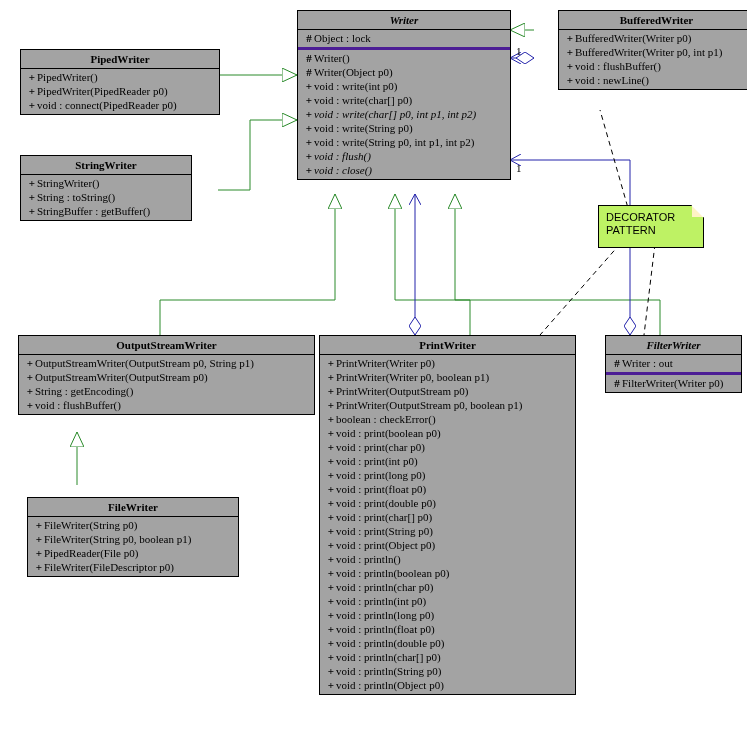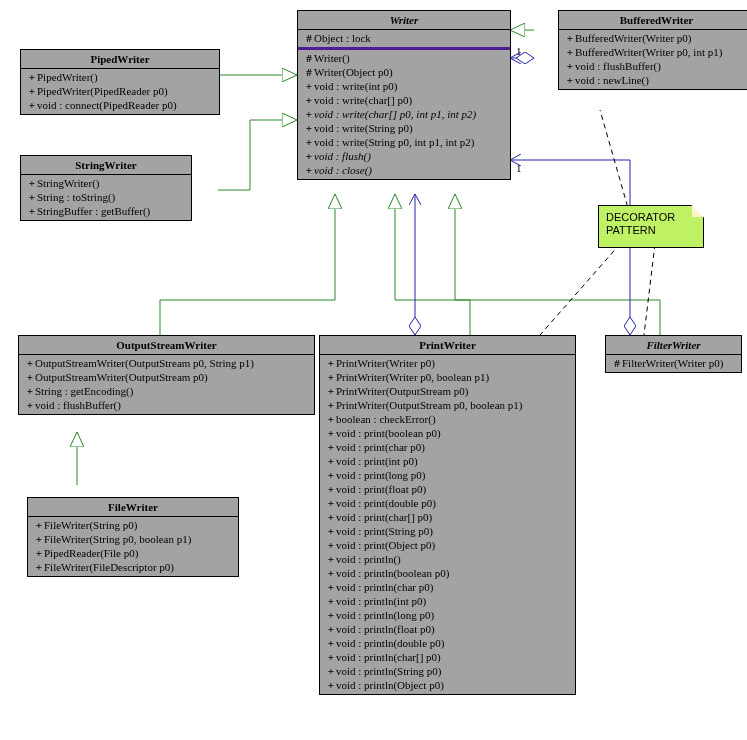--- a/index.html
+++ b/index.html
@@ -196,20 +196,23 @@
       <div class="row"><span class="vis">+</span><span class="mem">void : println(double p0)</span></div>
       <div class="row"><span class="vis">+</span><span class="mem">void : println(char[] p0)</span></div>
       <div class="row"><span class="vis">+</span><span class="mem">void : println(String p0)</span></div>
       <div class="row"><span class="vis">+</span><span class="mem">void : println(Object p0)</span></div>
     </div>
 </div>
 
 <div class="uml-class" style="left:605px; top:335px; width:135px;">
   <div class="uml-title italic">FilterWriter</div>
   <div class="uml-compartment">
+      <div class="row"><span class="vis">#</span><span class="mem">Writer : out</span></div>
+    </div>
+  <div class="uml-compartment">
       <div class="row"><span class="vis">#</span><span class="mem">FilterWriter(Writer p0)</span></div>
     </div>
 </div>
 
 <div class="note" style="left:598px; top:205px; width:90px;">
   <div class="fold"></div>
   <div>DECORATOR</div>
   <div>PATTERN</div>
 </div>
 

